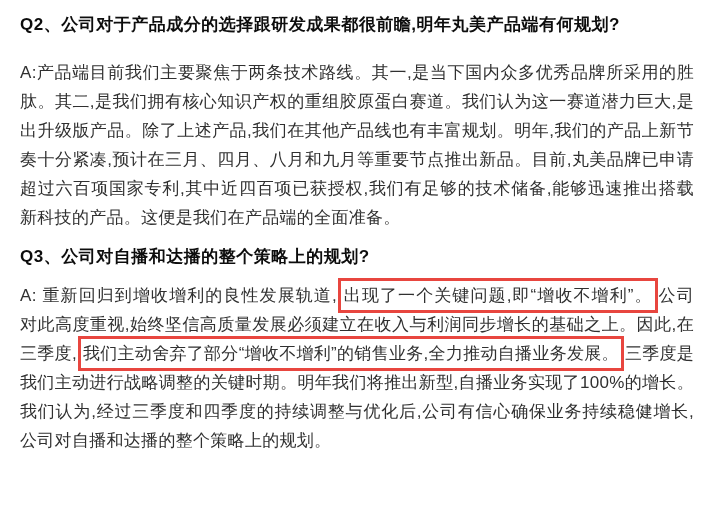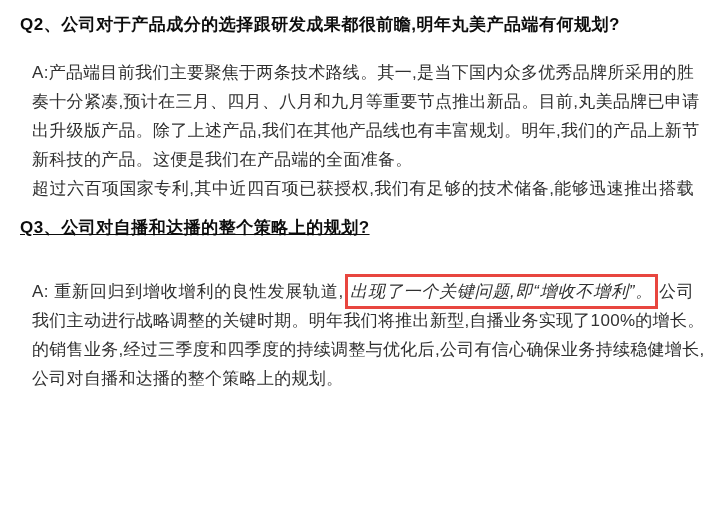--- a/index.html
+++ b/index.html
@@ -10,50 +10,51 @@
   body{
     width:712px;height:516px;overflow:hidden;background:var(--bg);
     font-family:"Liberation Sans","DejaVu Sans",sans-serif;
   }
   .doc{width:712px;height:516px;padding:12px 18px 0 20px;}
   .qheading{
     font-size:17px;font-weight:bold;color:var(--head);
     line-height:25px;letter-spacing:0.5px;white-space:nowrap;
   }
   .qheading.first{margin:0 0 21px 0;}
-  .qheading.second{margin:12px 0 37px 0;text-decoration:underline;}
+  .qheading.second{margin:12px 0 12px 0;}
   .para{font-size:17px;color:var(--body);}
   .line{
     height:29px;line-height:29px;white-space:nowrap;
     letter-spacing:0.3px;
-    margin-left:12px;
   }
   .line.j{text-align:justify;text-align-last:justify;}
   .hl{
     border:3px solid var(--hl);
     padding:5px 2px;
     margin:0 1px;
-    font-style:italic;
   }
 </style>
 </head>
 <body>
 
 <div class="doc">
   <div class="qheading first">Q2、公司对于产品成分的选择跟研发成果都很前瞻,明年丸美产品端有何规划?</div>
 
   <div class="para" id="q2-answer">
       <div class="line j"><span>A:产品端目前我们主要聚焦于两条技术路线。其一,是当下国内众多优秀品牌所采用的胜</span></div>
+      <div class="line j"><span>肽。其二,是我们拥有核心知识产权的重组胶原蛋白赛道。我们认为这一赛道潜力巨大,是</span></div>
+      <div class="line j"><span>出升级版产品。除了上述产品,我们在其他产品线也有丰富规划。明年,我们的产品上新节</span></div>
       <div class="line j"><span>奏十分紧凑,预计在三月、四月、八月和九月等重要节点推出新品。目前,丸美品牌已申请</span></div>
-      <div class="line j"><span>出升级版产品。除了上述产品,我们在其他产品线也有丰富规划。明年,我们的产品上新节</span></div>
+      <div class="line j"><span>超过六百项国家专利,其中近四百项已获授权,我们有足够的技术储备,能够迅速推出搭载</span></div>
       <div class="line"><span>新科技的产品。这便是我们在产品端的全面准备。</span></div>
-      <div class="line j"><span>超过六百项国家专利,其中近四百项已获授权,我们有足够的技术储备,能够迅速推出搭载</span></div>
     </div>
 
   <div class="qheading second">Q3、公司对自播和达播的整个策略上的规划?</div>
 
   <div class="para" id="q3-answer">
       <div class="line j"><span>A: 重新回归到增收增利的良性发展轨道,</span><span class="hl">出现了一个关键问题,即“增收不增利”。</span><span>公司</span></div>
+      <div class="line j"><span>对此高度重视,始终坚信高质量发展必须建立在收入与利润同步增长的基础之上。因此,在</span></div>
+      <div class="line j"><span>三季度,</span><span class="hl">我们主动舍弃了部分“增收不增利”的销售业务,全力推动自播业务发展。</span><span>三季度是</span></div>
       <div class="line j"><span>我们主动进行战略调整的关键时期。明年我们将推出新型,自播业务实现了100%的增长。</span></div>
-      <div class="line j"><span>的销售业务,经过三季度和四季度的持续调整与优化后,公司有信心确保业务持续稳健增长,</span></div>
+      <div class="line j"><span>我们认为,经过三季度和四季度的持续调整与优化后,公司有信心确保业务持续稳健增长,</span></div>
       <div class="line"><span>公司对自播和达播的整个策略上的规划。</span></div>
     </div>
 </div>
 
 </body></html>

